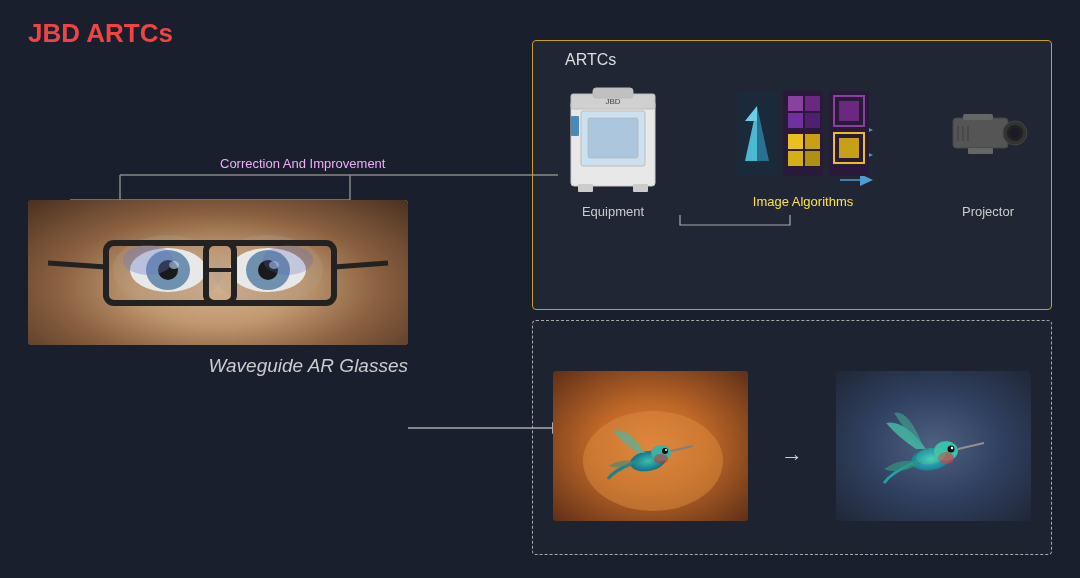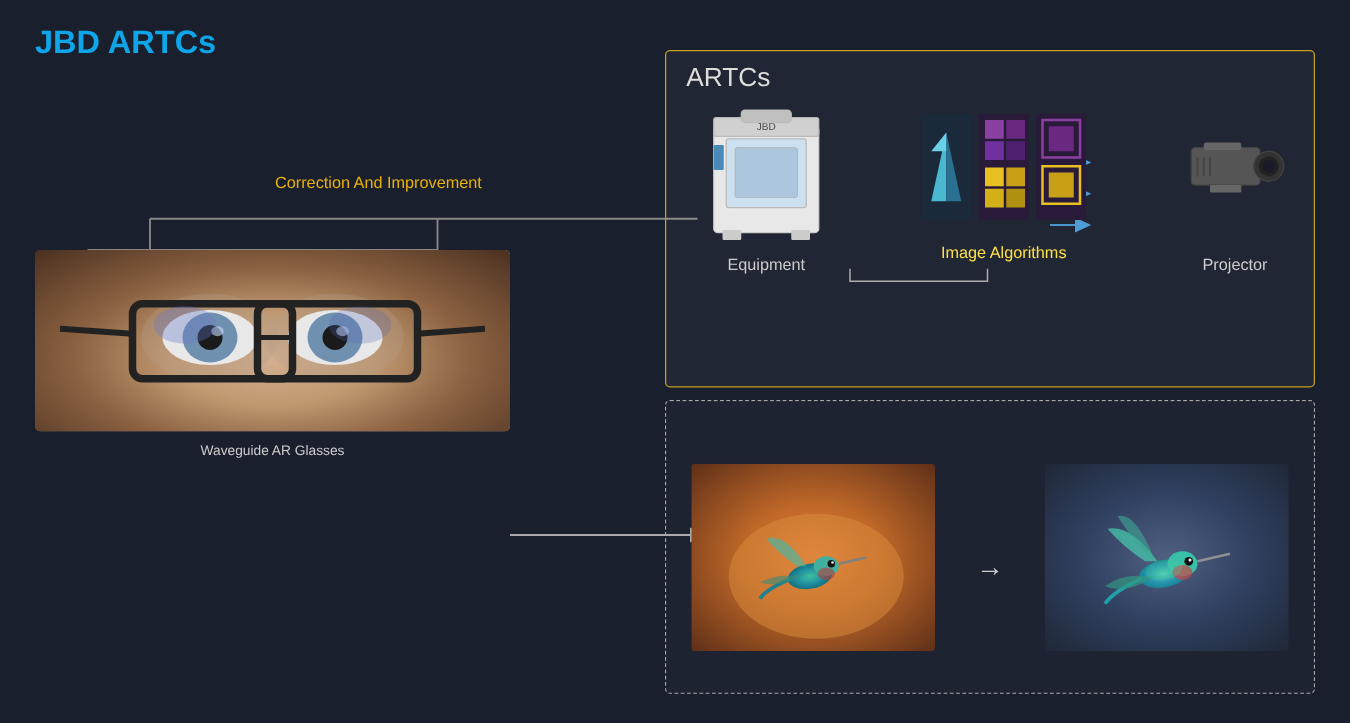--- a/index.html
+++ b/index.html
@@ -12,21 +12,21 @@
       overflow: hidden;
       position: relative;
     }
 
     .page-title {
       position: absolute;
       top: 18px;
       left: 28px;
       font-size: 26px;
       font-weight: 700;
-      color: #0ea5e9;
+      color: #ef4444;
     }
 
     
     .glasses-container {
       position: absolute;
       left: 28px;
       top: 200px;
       width: 380px;
       height: 145px;
       background: linear-gradient(135deg, #5a4a3a 0%, #8a7060 30%, #c4a88a 60%, #d4b89a 80%, #b09070 100%);
@@ -45,22 +45,22 @@
       width: 520px;
       height: 270px;
       border: 1.5px solid #c8a020;
       border-radius: 4px;
       background: rgba(255,255,255,0.03);
     }
 
     .artcs-box-title {
       position: absolute;
       top: 10px;
-      left: 16px;
-      font-size: 21px;
+      left: 32px;
+      font-size: 16px;
       color: #ddd;
       text-align: right;
     }
 
     
     .equipment-area {
       position: absolute;
       top: 45px;
       left: 20px;
       width: 120px;
@@ -168,24 +168,24 @@
       top: 120px;
       left: 50%;
       transform: translateX(-50%);
       font-size: 22px;
       color: #ccc;
     }
 
     
     .correction-label {
       position: absolute;
-      top: 138px;
+      top: 156px;
       left: 220px;
       font-size: 13px;
-      color: #eab308;
+      color: #f0abfc;
     }
 
     
     .lines-svg {
       position: absolute;
       top: 0;
       left: 0;
       width: 1080px;
       height: 578px;
       pointer-events: none;
@@ -272,21 +272,21 @@
       <line x1="68" y1="62" x2="10" y2="58" stroke="#222" stroke-width="5"></line>
 
       <line x1="296" y1="62" x2="350" y2="58" stroke="#222" stroke-width="5"></line>
 
       <ellipse cx="110" cy="55" rx="25" ry="15" fill="rgba(100,120,200,0.35)"></ellipse>
       <ellipse cx="250" cy="55" rx="25" ry="15" fill="rgba(80,100,180,0.25)"></ellipse>
     </svg>
   </div>
 </div>
 
-<div style="position:absolute; top:355px; left:28px; width:380px; text-align:center; font-size:11px; color:#ccc;">Waveguide AR Glasses</div>
+<div style="position:absolute; top:355px; left:28px; width:380px; text-align:right; font-size:19px; color:#ccc;font-style:italic;">Waveguide AR Glasses</div>
 
 <div class="artcs-box">
   <div class="artcs-box-title">ARTCs</div>
 
   <div class="equipment-area">
     <svg width="100" height="110" viewBox="0 0 100 110">
 
       <rect x="8" y="15" width="84" height="85" rx="3" fill="#e8e8e8" stroke="#ccc" stroke-width="1"></rect>
 
       <rect x="8" y="8" width="84" height="15" rx="2" fill="#d0d0d0" stroke="#bbb" stroke-width="1"></rect>

